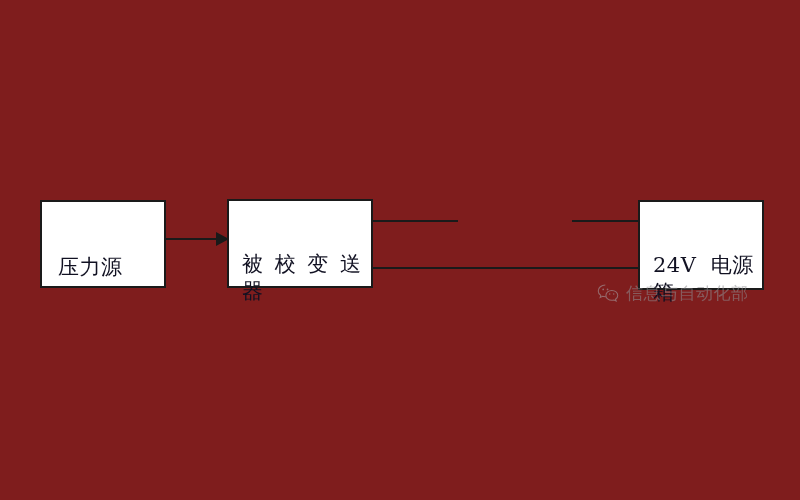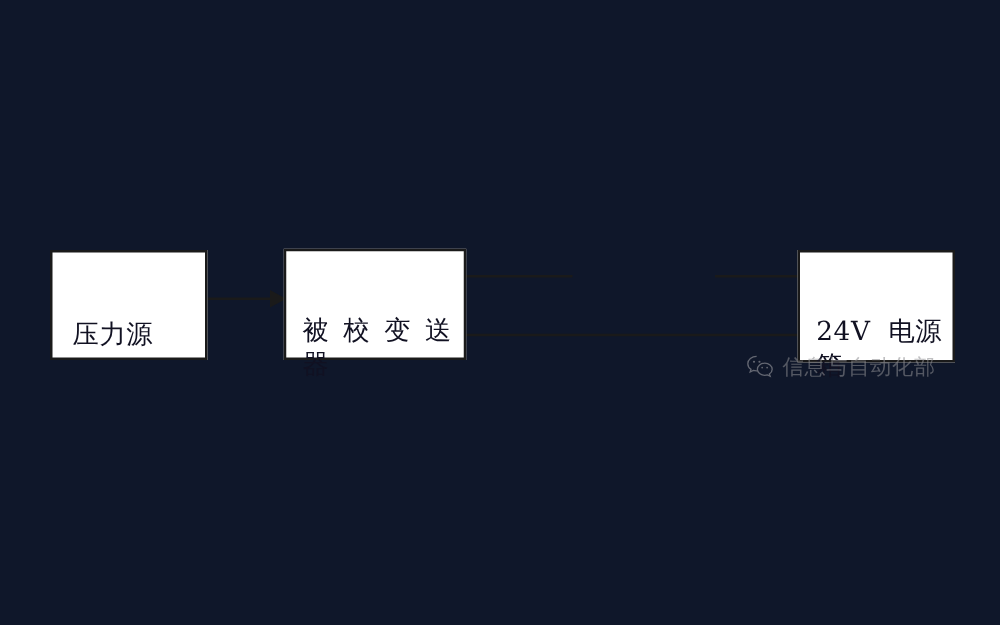--- a/index.html
+++ b/index.html
@@ -11,21 +11,21 @@
     width: 800px;
     height: 500px;
     background: #ffffff;
     font-family: "DejaVu Sans", "Liberation Sans", sans-serif;
     overflow: hidden;
   }
   #canvas {
     position: relative;
     width: 800px;
     height: 500px;
-    background: #0f172a;
+    background: #7f1d1d;
   }
 
   
   .block {
     position: absolute;
     box-sizing: border-box;
     border: 2px solid #1a1a1a;
     background: #ffffff;
     color: #111122;
     font-family: "DejaVu Sans", "Liberation Sans", sans-serif;

